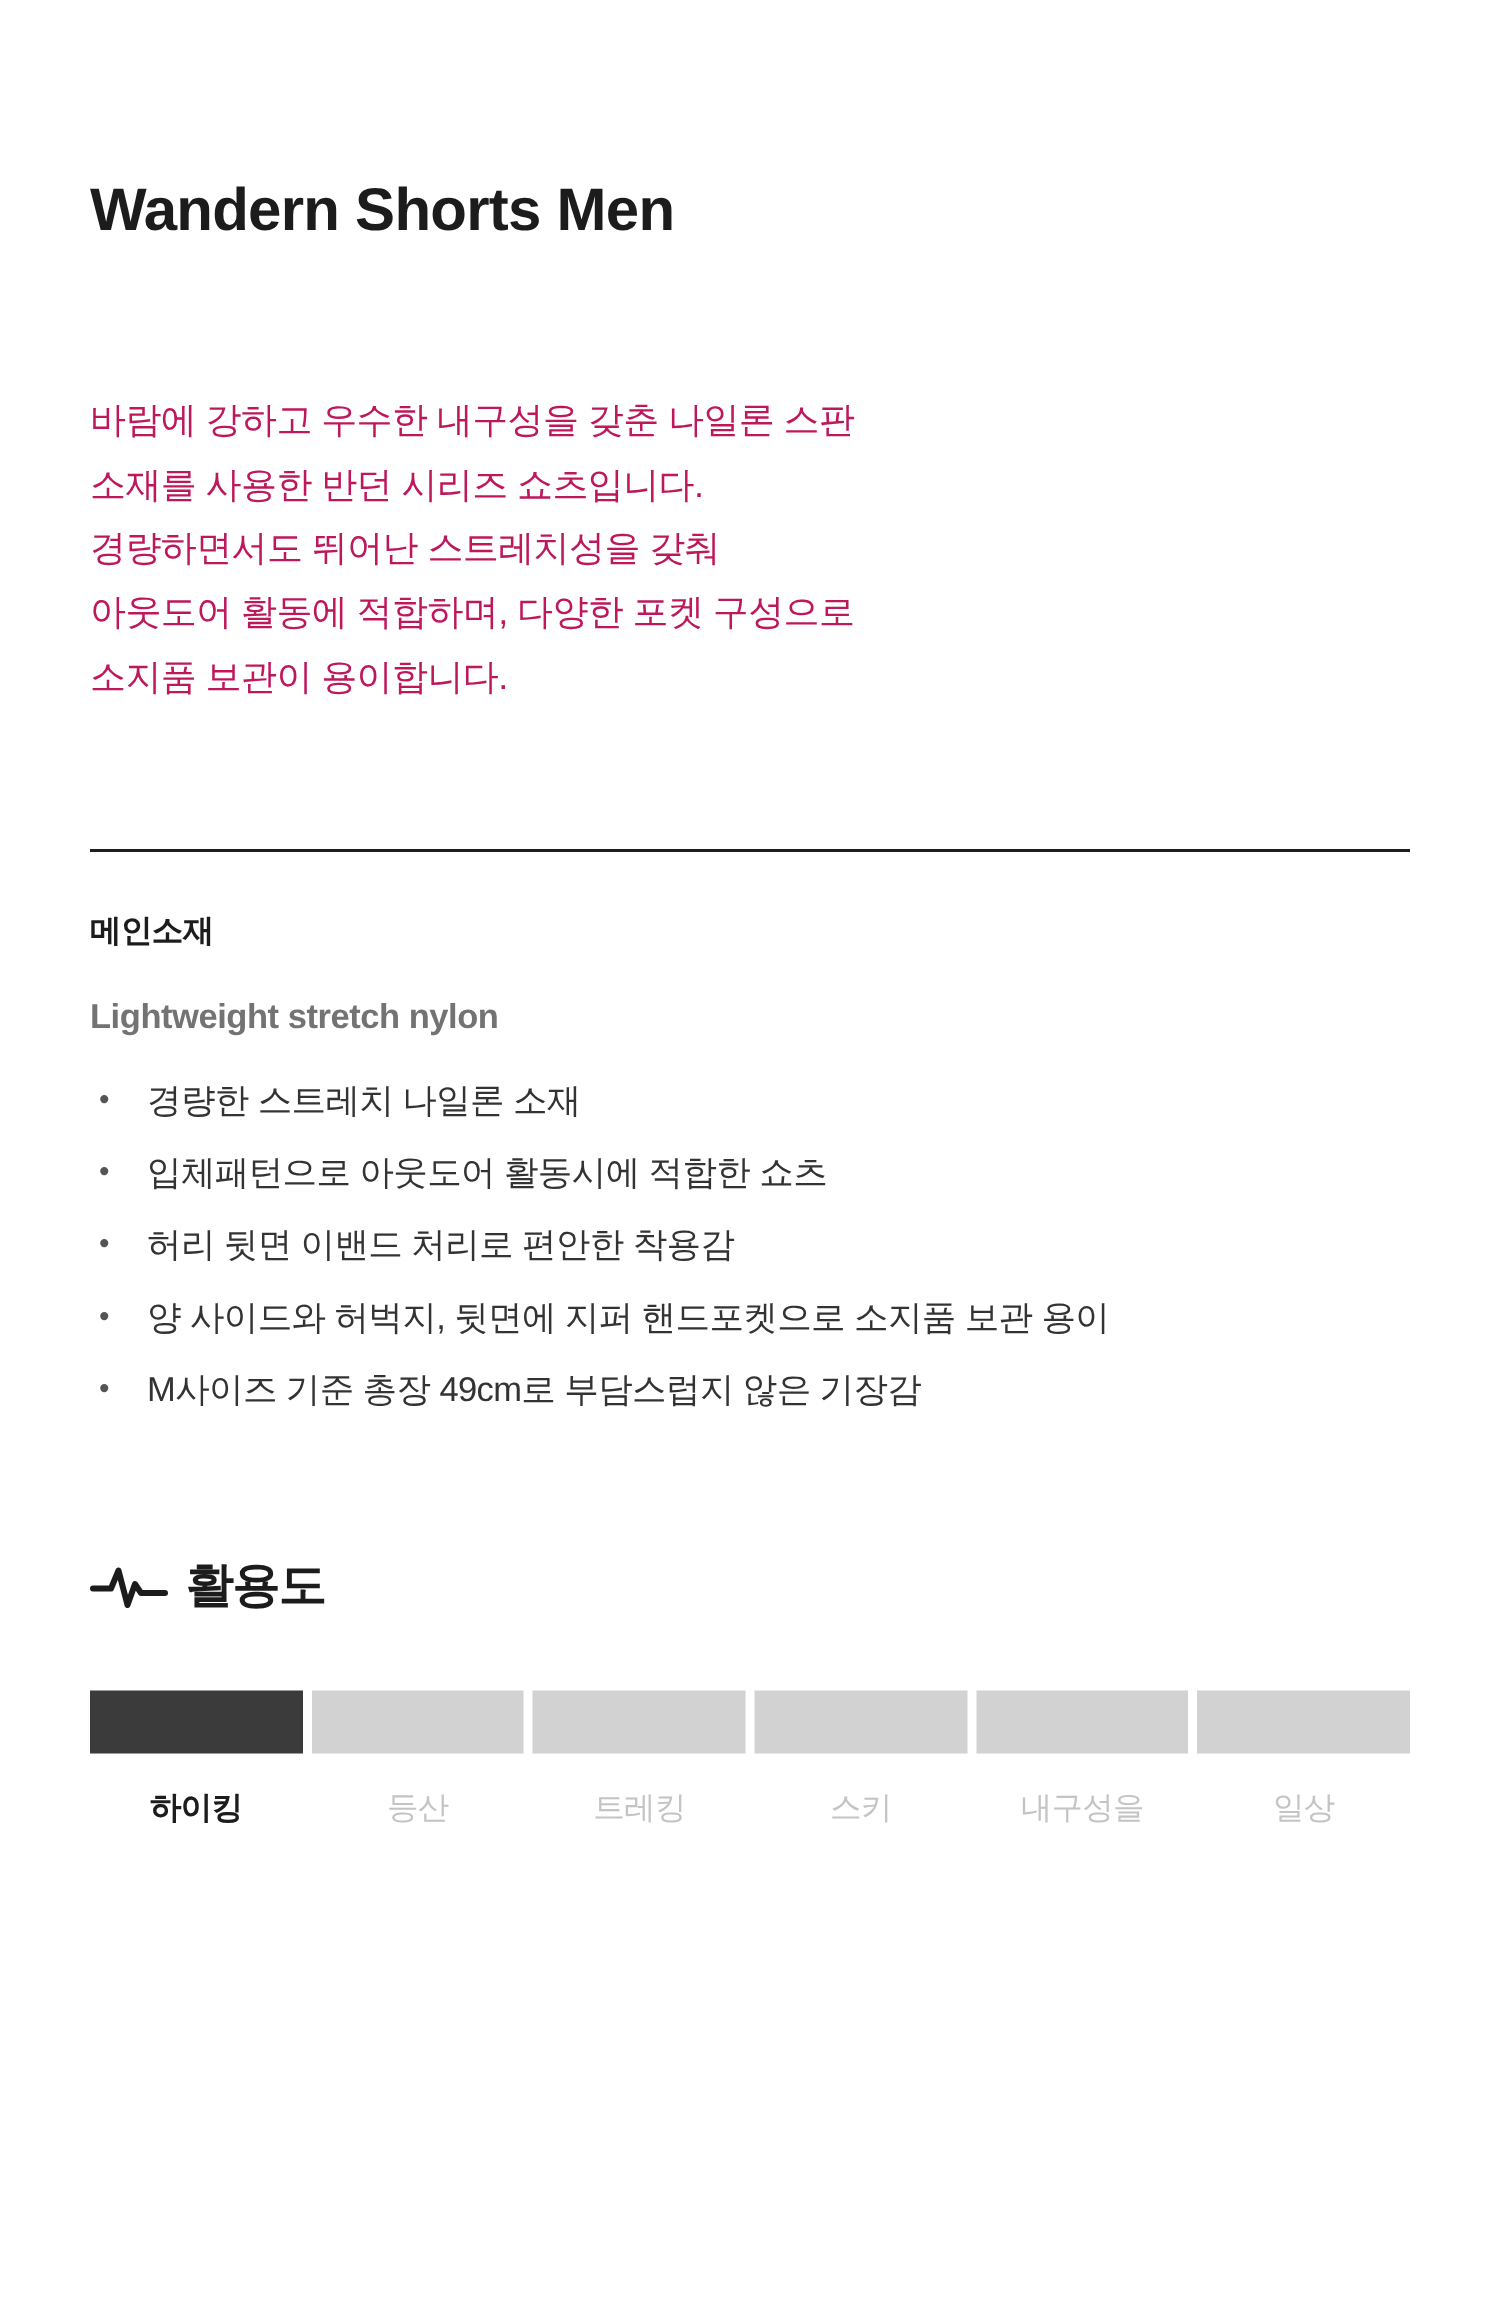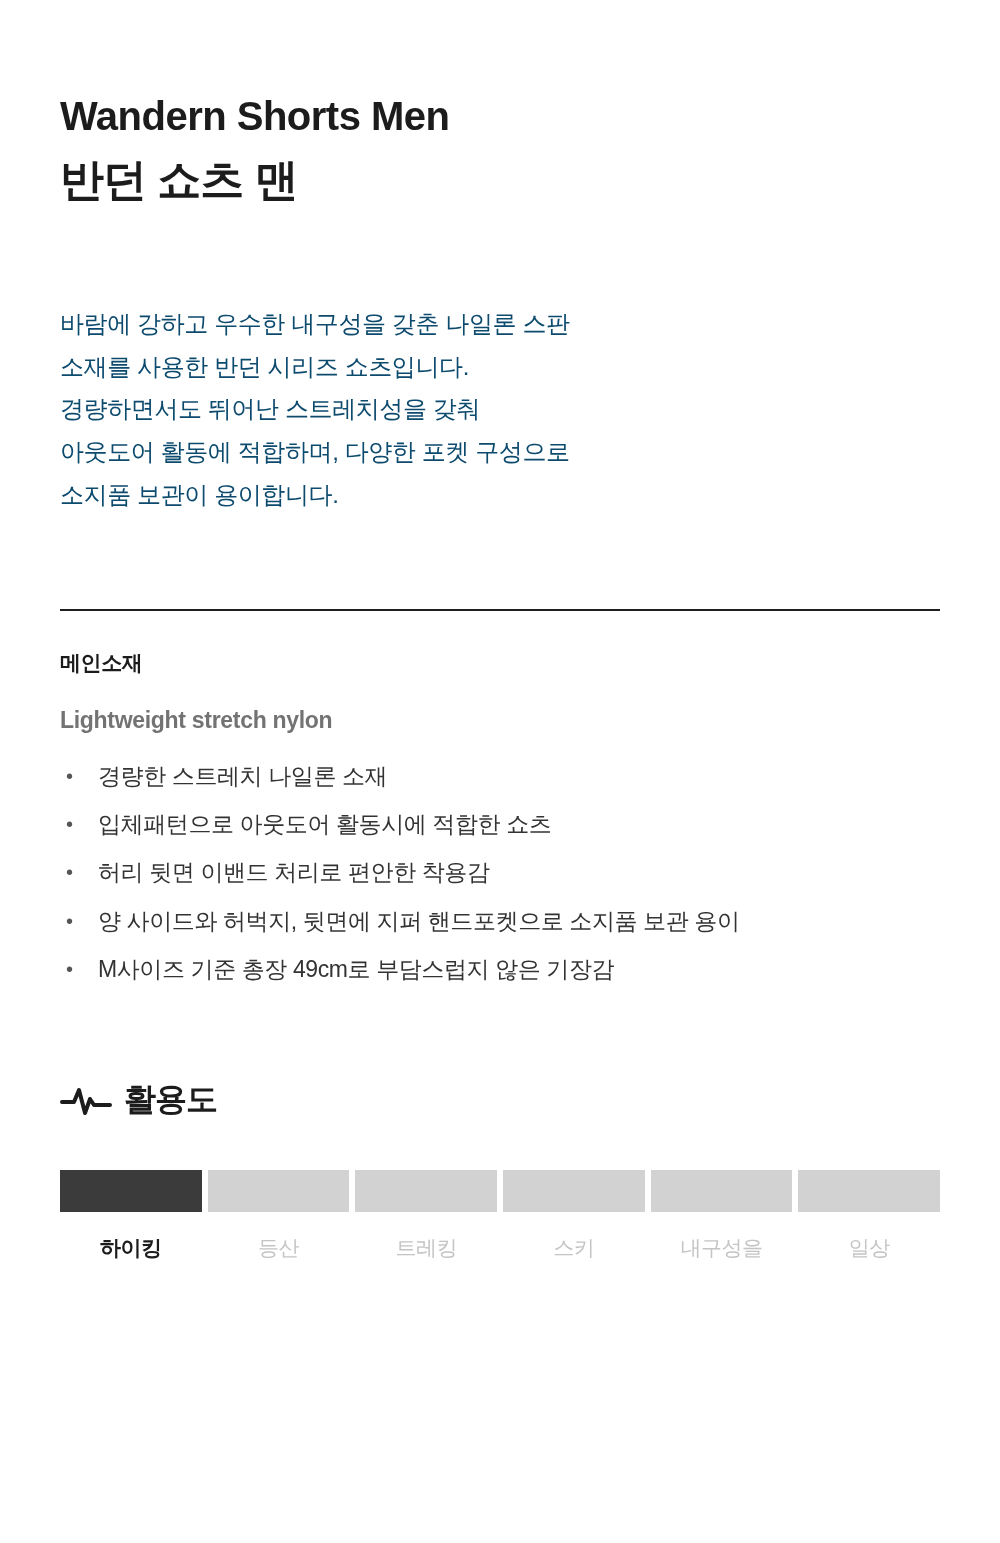--- a/index.html
+++ b/index.html
@@ -18,20 +18,21 @@
   .page {
     width: 1000px;
     height: 1543px;
     position: relative;
     padding: 0 60px;
   }
 
   
   .title-block {
     padding-top: 92px;
+    margin-top: 24px;
   }
   .title-en {
     font-size: 40px;
     font-weight: 700;
     letter-spacing: -0.5px;
     line-height: 1.2;
     color: #1c1c1c;
     margin: 0;
   }
   .title-ko {
@@ -41,21 +42,21 @@
     line-height: 1.25;
     color: #1c1c1c;
     margin: 12px 0 0 0;
   }
 
   
   .intro {
     margin-top: 96px;
     font-size: 24px;
     line-height: 1.78;
-    color: #0c4a6e;
+    color: #be185d;
     letter-spacing: -0.4px;
     font-weight: 400;
   }
   .intro .line { display: block; }
 
   
   .divider {
     margin-top: 92px;
     border: 0;
     border-top: 2px solid #1f1f1f;
@@ -166,21 +167,20 @@
     font-weight: 700;
   }
 </style>
 </head>
 <body>
 
 <div class="page">
 
   <div class="title-block">
     <h1 class="title-en">Wandern Shorts Men</h1>
-    <h2 class="title-ko">반던 쇼츠 맨</h2>
   </div>
 
   <div class="intro">
     <span class="line">바람에 강하고 우수한 내구성을 갖춘 나일론 스판</span>
     <span class="line">소재를 사용한 반던 시리즈 쇼츠입니다.</span>
     <span class="line">경량하면서도 뛰어난 스트레치성을 갖춰</span>
     <span class="line">아웃도어 활동에 적합하며, 다양한 포켓 구성으로</span>
     <span class="line">소지품 보관이 용이합니다.</span>
   </div>
 

